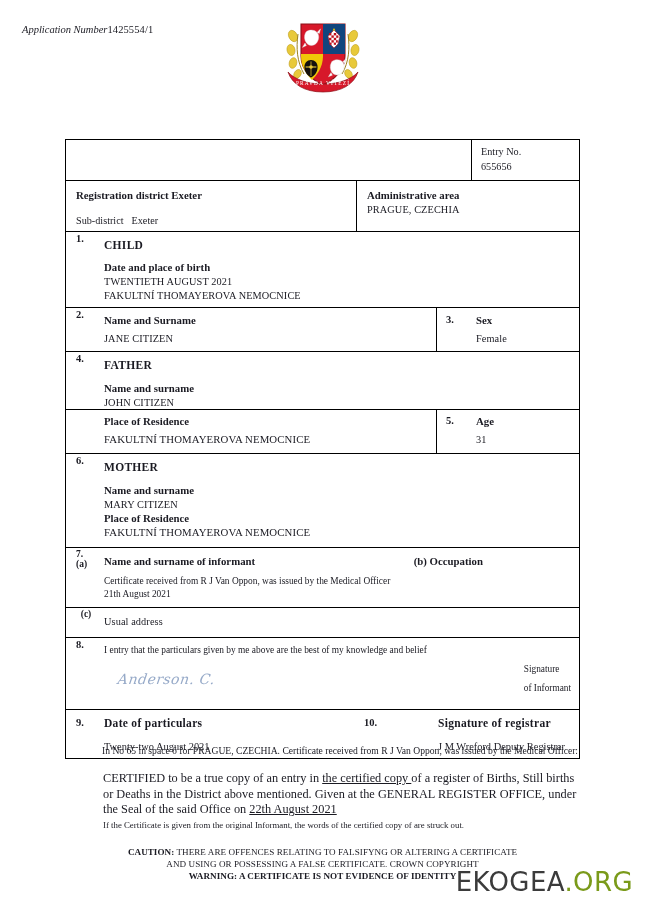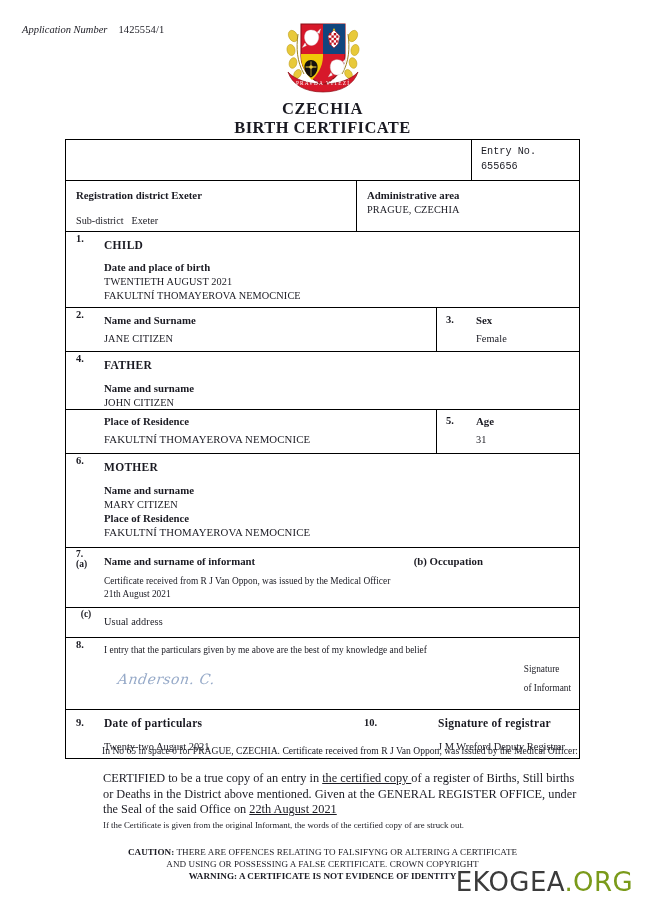--- a/index.html
+++ b/index.html
@@ -30,21 +30,20 @@
     left: 22px;
     top: 24px;
     font-size: 10.5px;
     white-space: nowrap;
   }
   .app-number .lbl {
     font-style: italic;
   }
   .app-number .val {
     font-style: normal;
-    margin-left: 11px;
     letter-spacing: .1px;
   }
 
   .crest-wrap {
     position: absolute;
     left: 0; right: 0;
     top: 14px;
     display: flex;
     justify-content: center;
   }
@@ -108,21 +107,21 @@
     line-height: 13.5px;
     letter-spacing: .1px;
   }
   .val-t.lg { font-size: 10.8px; }
   .small-t {
     font-size: 9.4px;
     line-height: 13px;
   }
 
   
-  .r-entry { min-height: 41px; font-family: Liberation Mono, monospace; }
+  .r-entry { min-height: 41px; }
   .r-entry .left { flex: 1 1 auto; }
   .r-entry .right {
     flex: 0 0 108px;
     border-left: 1.3px solid #000;
     padding: 4px 8px 4px 9px;
   }
   .entry-lbl { font-size: 10.2px; line-height: 15px; }
   .entry-val { font-size: 10.2px; line-height: 15px; }
 
   
@@ -341,24 +340,20 @@
         <path d="M47 58.6 L44.4 62.8 L48.4 61.2 Z"></path>
       </g>
 
       <g>
         <path d="M4 58 C18 74, 60 74, 74 58 C70 70, 58 78, 39 78 C20 78, 8 70, 4 58 Z" fill="#d7182a" stroke="#8c1018" stroke-width="0.7"></path>
         <text x="39" y="71" font-family="'Liberation Serif',serif" font-size="5.4" fill="#ffffff" text-anchor="middle" letter-spacing="1.1">PRAVDA VÍTĚZÍ</text>
       </g>
     </svg>
   </div>
 
-  <div class="doc-titles">
-    <div class="doc-title-1">CZECHIA</div>
-    <div class="doc-title-2">BIRTH CERTIFICATE</div>
-  </div>
 
   <div class="cert-table">
 
     <div class="row r-entry">
       <div class="cell left"></div>
       <div class="right">
         <div class="entry-lbl">Entry No.</div>
         <div class="entry-val">655656</div>
       </div>
     </div>

